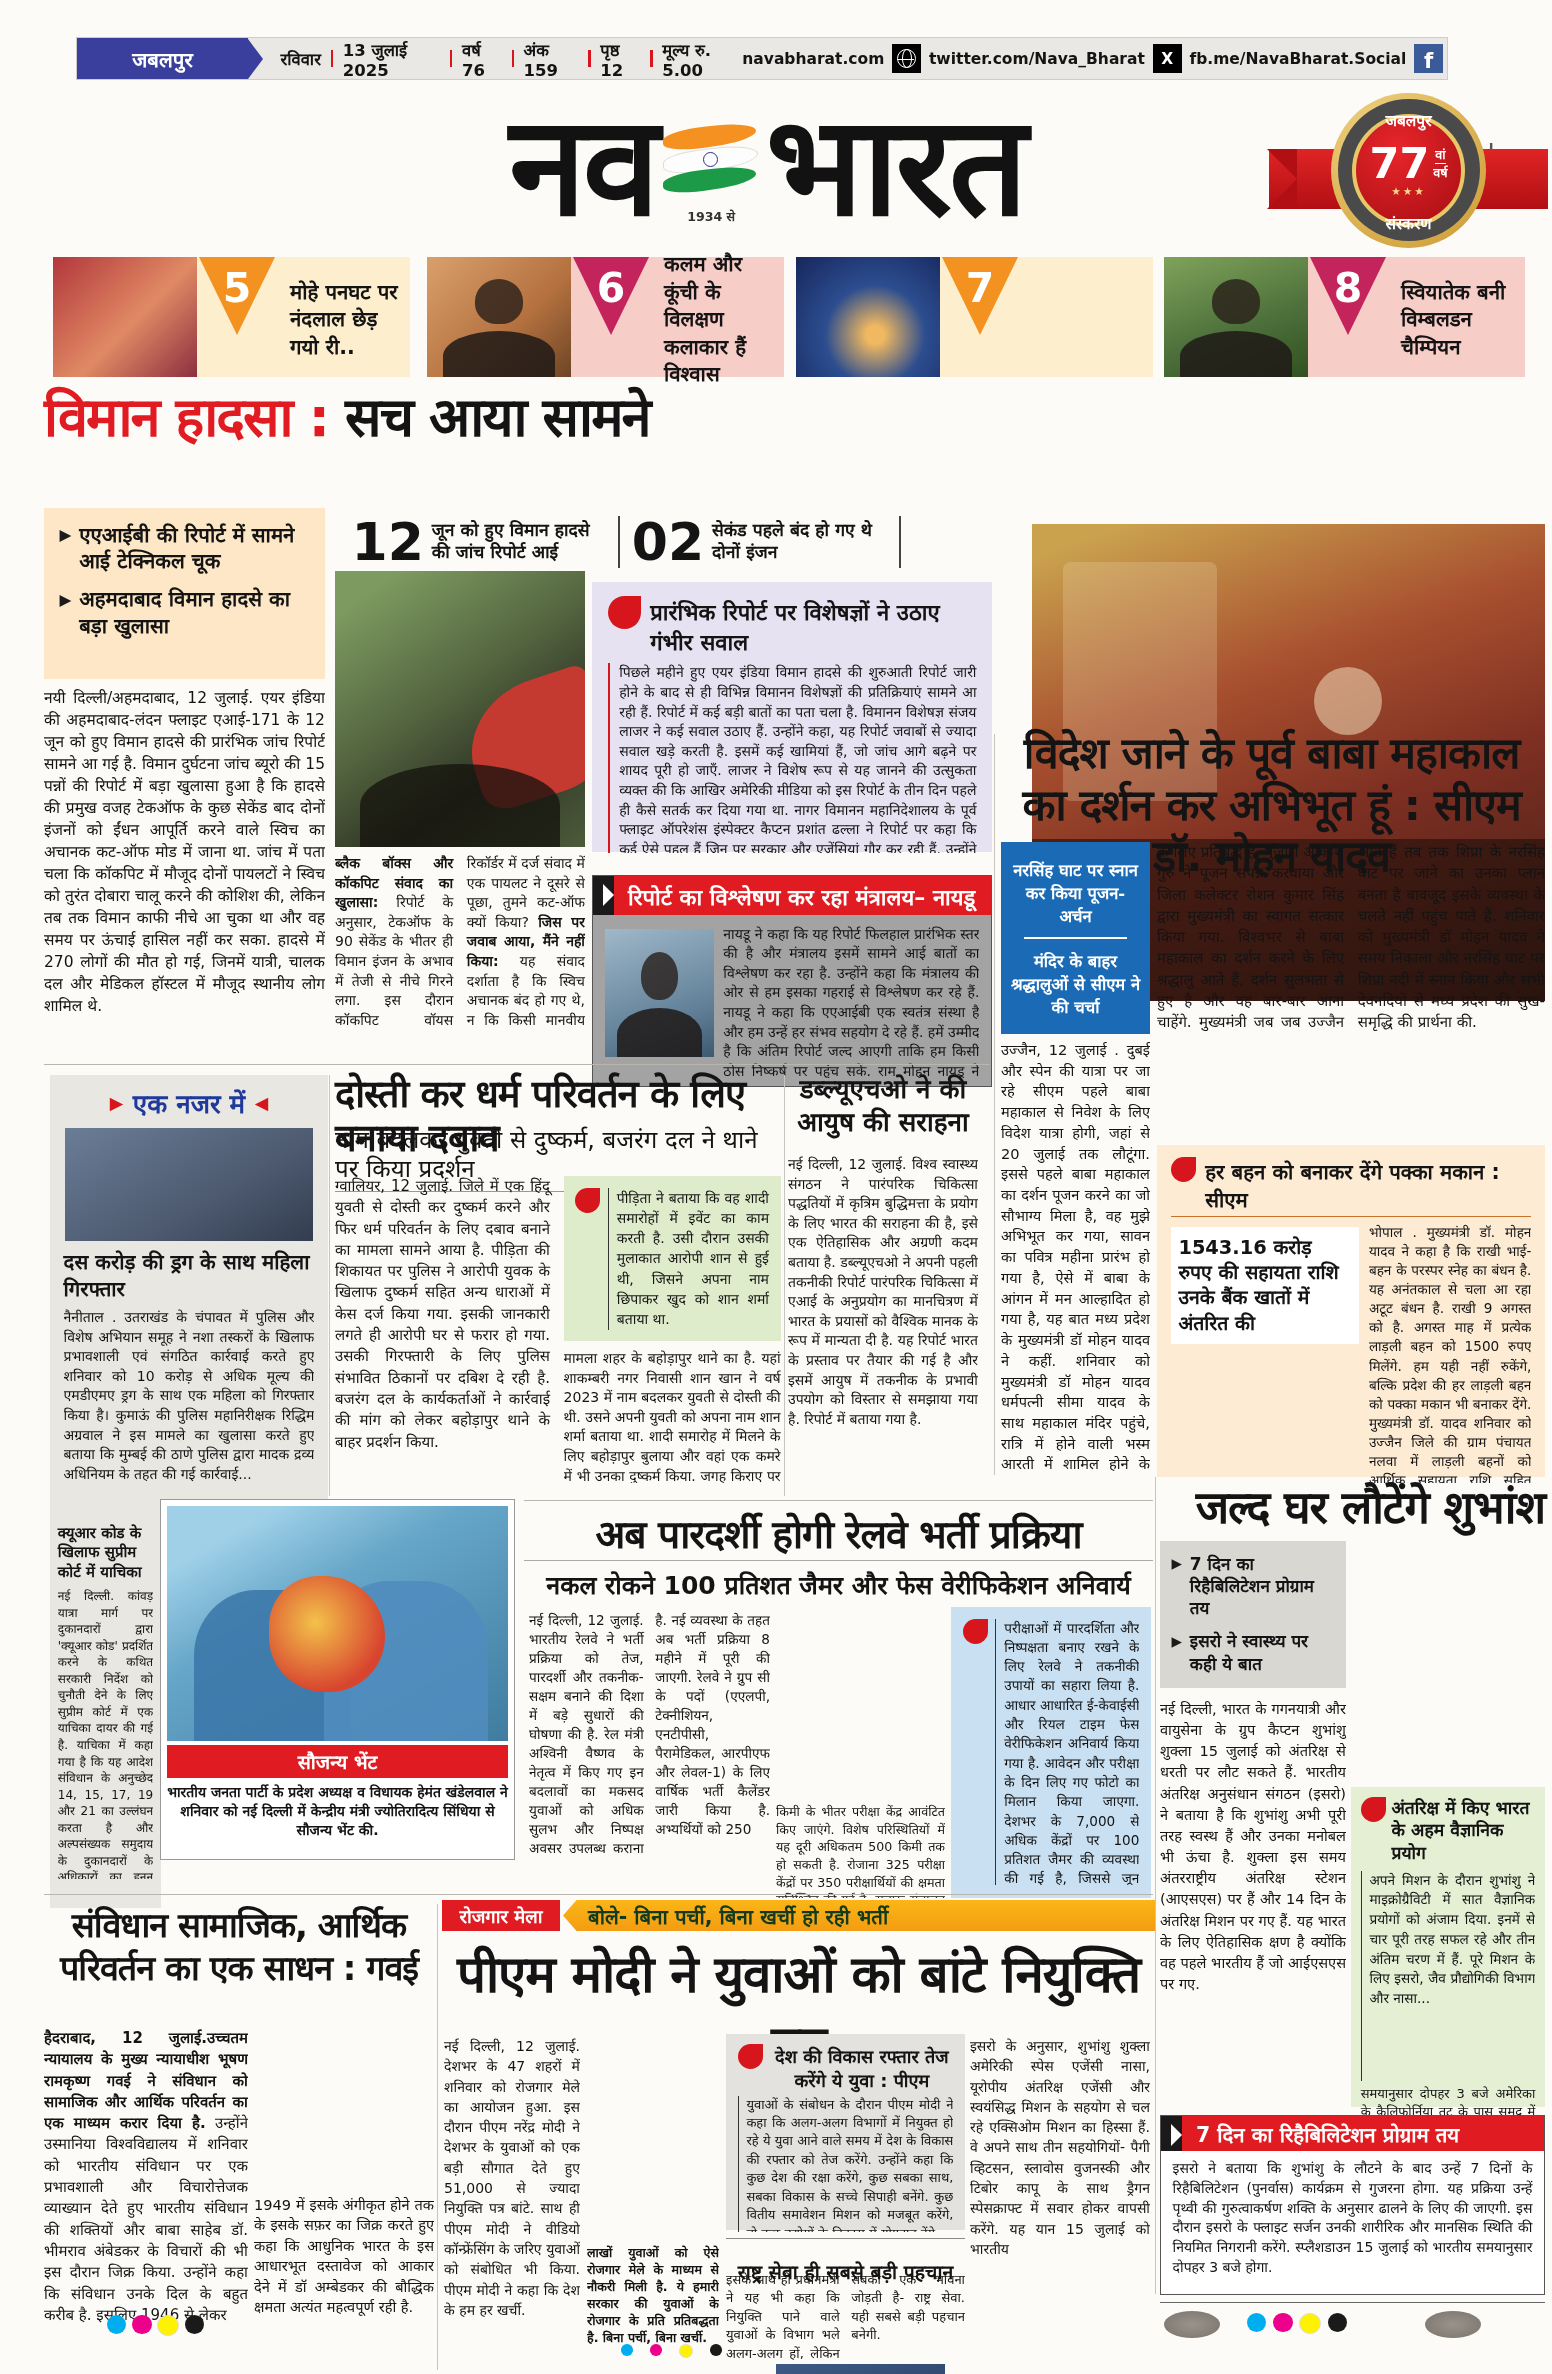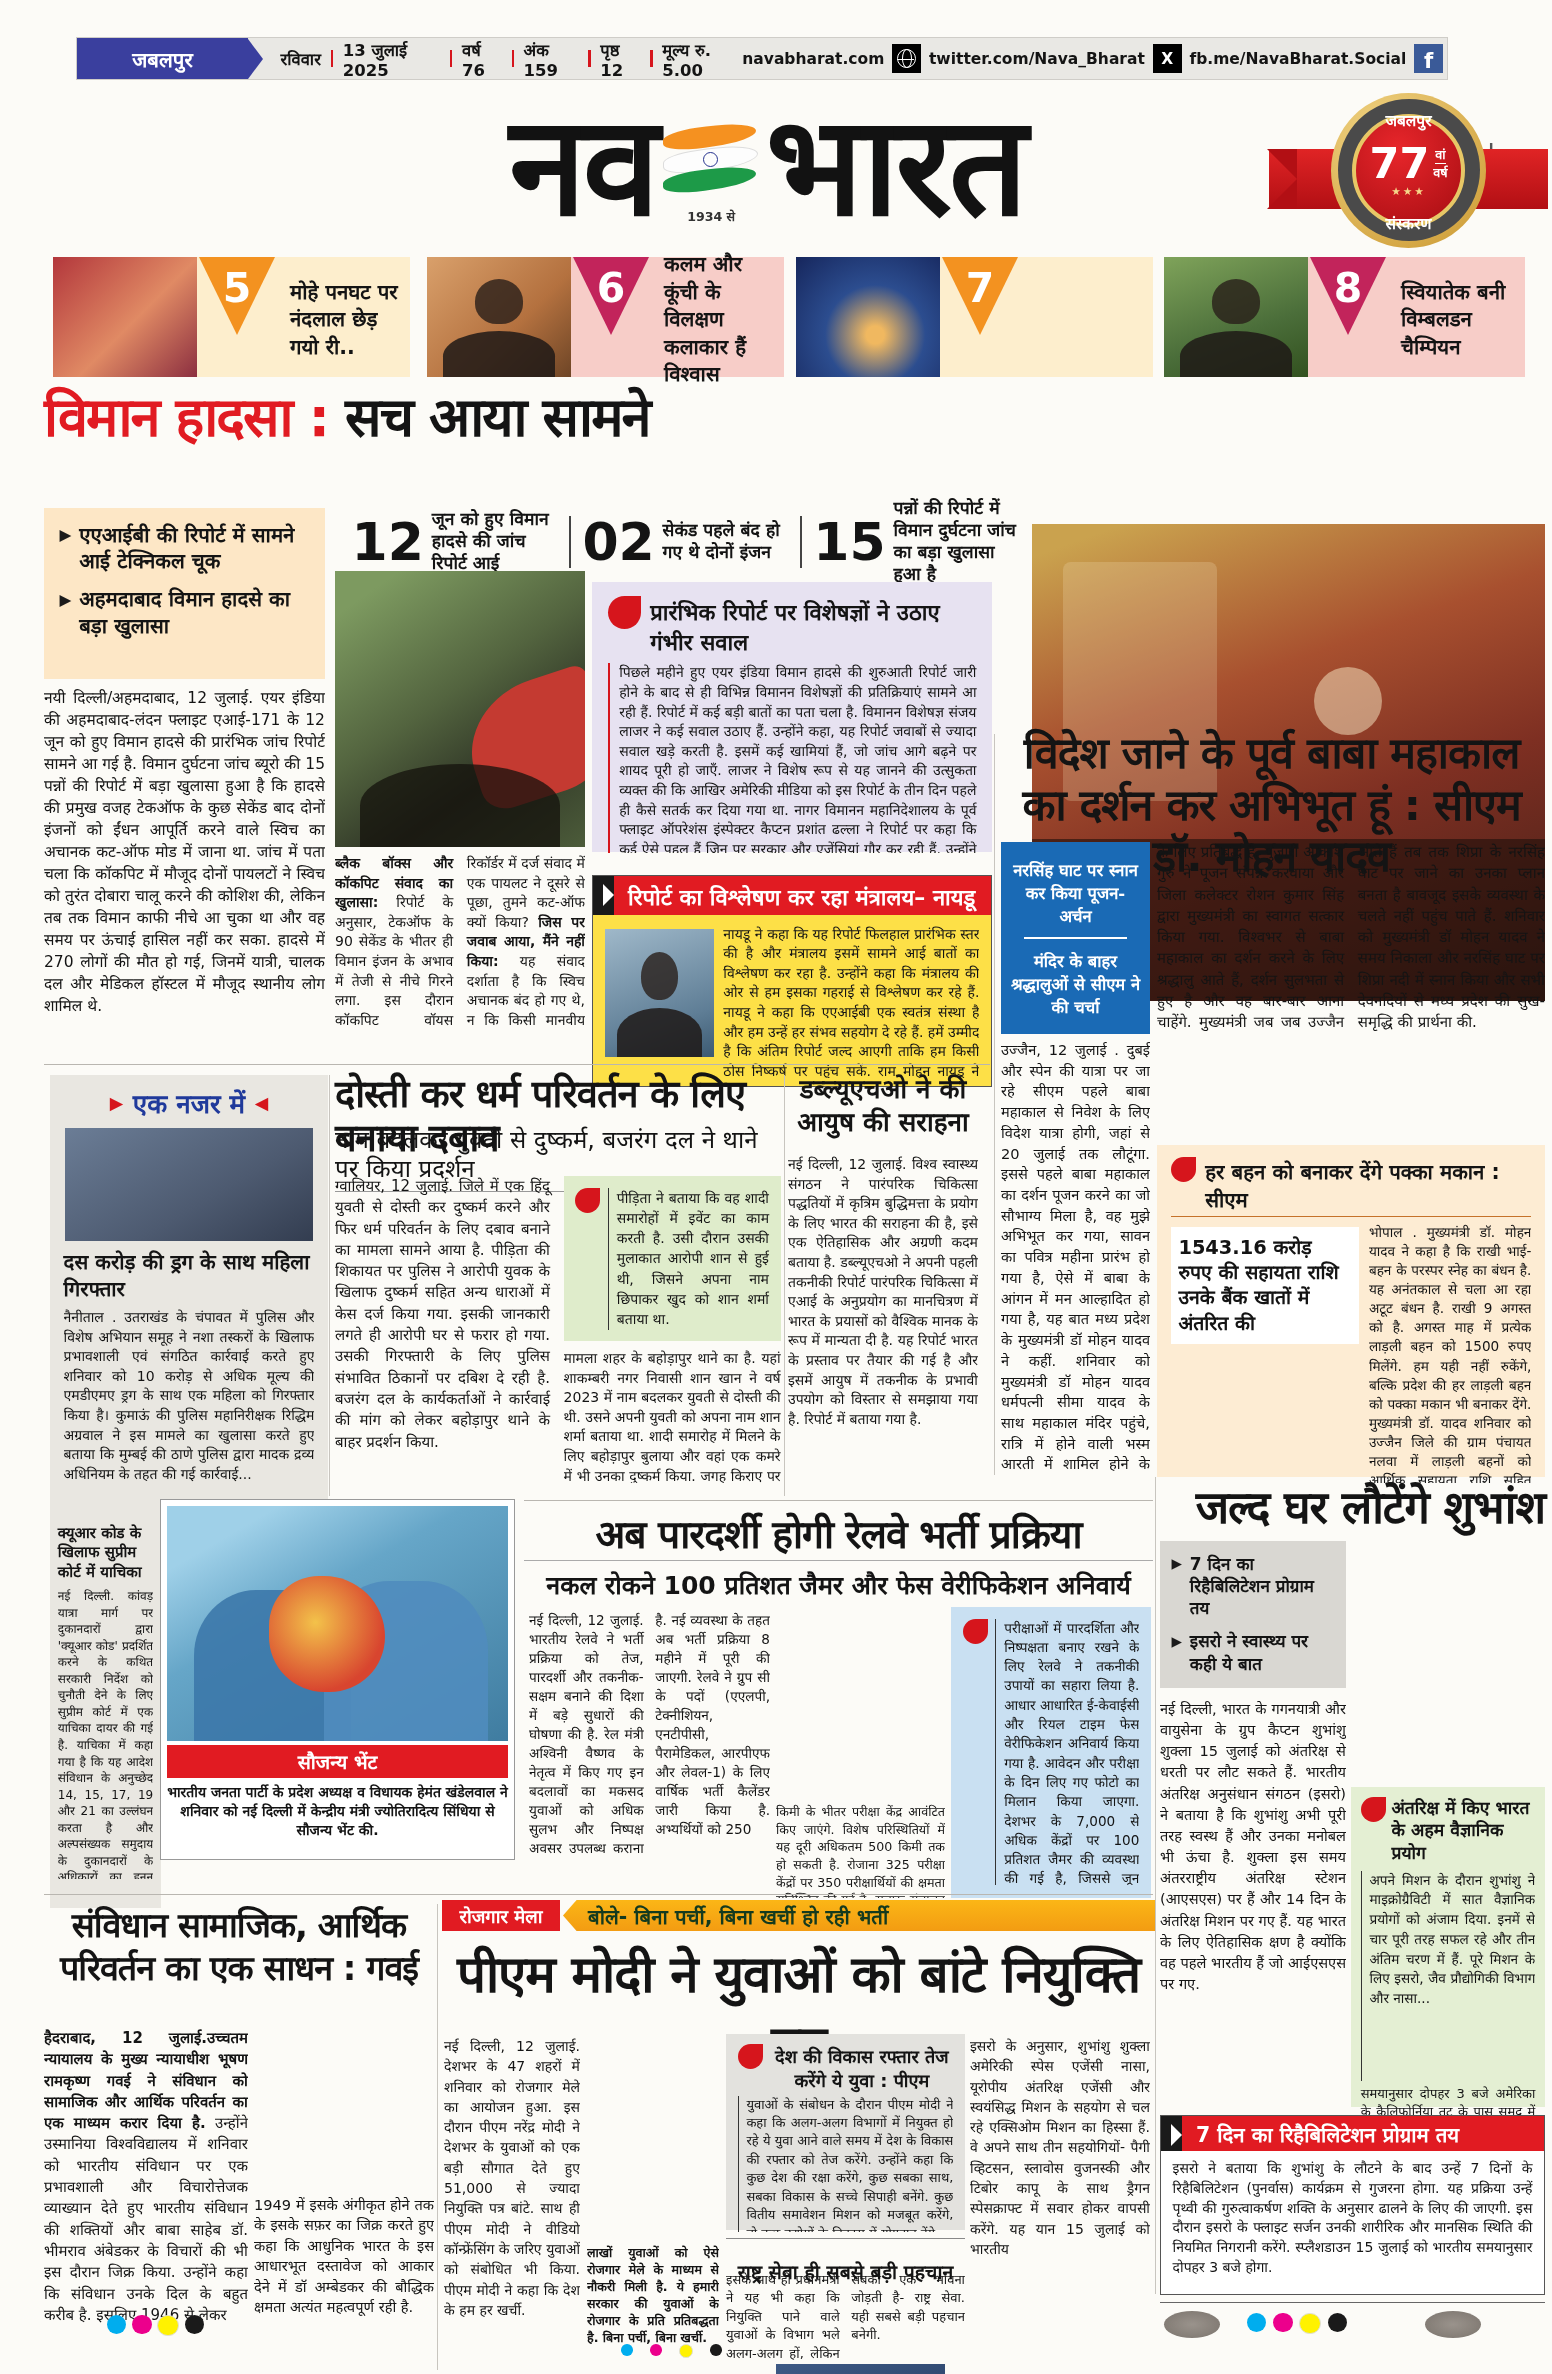--- a/index.html
+++ b/index.html
@@ -71,21 +71,21 @@
   .bullet{display:flex;gap:7.8px;font-size:20.4px;font-weight:700;line-height:1.3;margin-bottom:11.6px;}
   .bullet .arr{color:#1b1b1b;font-size:15.5px;margin-top:3.9px;}
   .bodytxt{font-size:15.5px;line-height:1.42;}
   .smalltxt{font-size:14px;line-height:1.4;}
 
   .qmark{width:33px;height:33px;background:#d6151c;border-radius:50% 0 50% 50%;flex:0 0 auto;}
   .qmark.sm{width:25px;height:25px;}
   .purplebox{left:592px;top:582px;width:400px;height:270px;background:#e7e2f1;padding:13.6px 15.5px;box-sizing:border-box;}
   .boxtitle{font-size:22px;font-weight:700;margin-bottom:7.8px;}
   .redlinebody{border-left:2.9px solid #d6151c;padding-left:9.7px;}
-  .redhdrbox{left:592px;top:875px;width:400px;height:212px;border:1.9px solid #555;background:#fde047;padding:0;box-sizing:border-box;}
+  .redhdrbox{left:592px;top:875px;width:400px;height:212px;border:1.9px solid #555;background:#a3a3a3;padding:0;box-sizing:border-box;}
   .redhdr{display:flex;align-items:stretch;height:39px;}
   .blknotch{width:21.3px;background:#1a1a1a;}
   .redbar{flex:1;background:#e11b22;color:#fff;font-size:22px;font-weight:700;display:flex;align-items:center;padding-left:13.6px;position:relative;}
   .redbar:before{content:"";position:absolute;left:-11.6px;top:7.8px;width:0;height:0;border-top:11.6px solid transparent;border-bottom:11.6px solid transparent;border-left:11.6px solid #fff;}
   .inphoto{float:left;width:109px;height:128px;margin:3.9px 9.7px 1.9px 0;}
 
   
   .mhead{left:999px;top:728px;width:545px;font-size:43px;font-weight:800;line-height:1.2;text-align:center;letter-spacing:-1px;}
   .bluebox{left:1001px;top:842px;width:149px;height:192px;background:#1a6ab5;color:#fff;padding:11.6px 9.7px;box-sizing:border-box;text-align:center;font-size:16.5px;font-weight:700;display:flex;flex-direction:column;justify-content:center;gap:9.7px;}
   .bbdiv{height:1.9px;background:#fff;width:80%;margin:0 auto;}
@@ -258,24 +258,20 @@
     <div class="stat">
         <span class="statnum">12</span>
         <span class="stattxt">जून को हुए विमान हादसे की जांच रिपोर्ट आई</span>
       </div>
     <div class="statsep"></div>
     <div class="stat">
         <span class="statnum">02</span>
         <span class="stattxt">सेकंड पहले बंद हो गए थे दोनों इंजन</span>
       </div>
     <div class="statsep"></div>
-    <div class="stat">
-        <span class="statnum">15</span>
-        <span class="stattxt">पन्नों की रिपोर्ट में विमान दुर्घटना जांच का बड़ा खुलासा हुआ है</span>
-      </div>
   </div>
 
   <div class="abs bodytxt j clip" style="left:44px;top:687px;width:281px;height:361px;">
     <span>नयी दिल्ली/अहमदाबाद, 12 जुलाई. एयर इंडिया की अहमदाबाद-लंदन फ्लाइट एआई-171 के 12 जून को हुए विमान हादसे की प्रारंभिक जांच रिपोर्ट सामने आ गई है. विमान दुर्घटना जांच ब्यूरो की 15 पन्नों की रिपोर्ट में बड़ा खुलासा हुआ है कि हादसे की प्रमुख वजह टेकऑफ के कुछ सेकेंड बाद दोनों इंजनों को ईंधन आपूर्ति करने वाले स्विच का अचानक कट-ऑफ मोड में जाना था.</span> <span>जांच में पता चला कि कॉकपिट में मौजूद दोनों पायलटों ने स्विच को तुरंत दोबारा चालू करने की कोशिश की, लेकिन तब तक विमान काफी नीचे आ चुका था और वह समय पर ऊंचाई हासिल नहीं कर सका. हादसे में 270 लोगों की मौत हो गई, जिनमें यात्री, चालक दल और मेडिकल हॉस्टल में मौजूद स्थानीय लोग शामिल थे.</span>
   </div>
 
   <div class="abs photo" style="left:335px;top:571px;width:250px;height:276px;background:linear-gradient(145deg,#7d9a60 10%,#53643f 45%,#2f3526 70%,#4c5c3a);">
     <div style="position:absolute;right:-19.4px;top:40%;width:136px;height:116px;background:#c43a31;border-radius:60% 10% 40% 20%;transform:rotate(-18deg);"></div>
     <div style="position:absolute;left:10%;bottom:0;width:80%;height:30%;background:rgba(20,18,12,.75);border-radius:50% 50% 0 0;"></div>
   </div>

